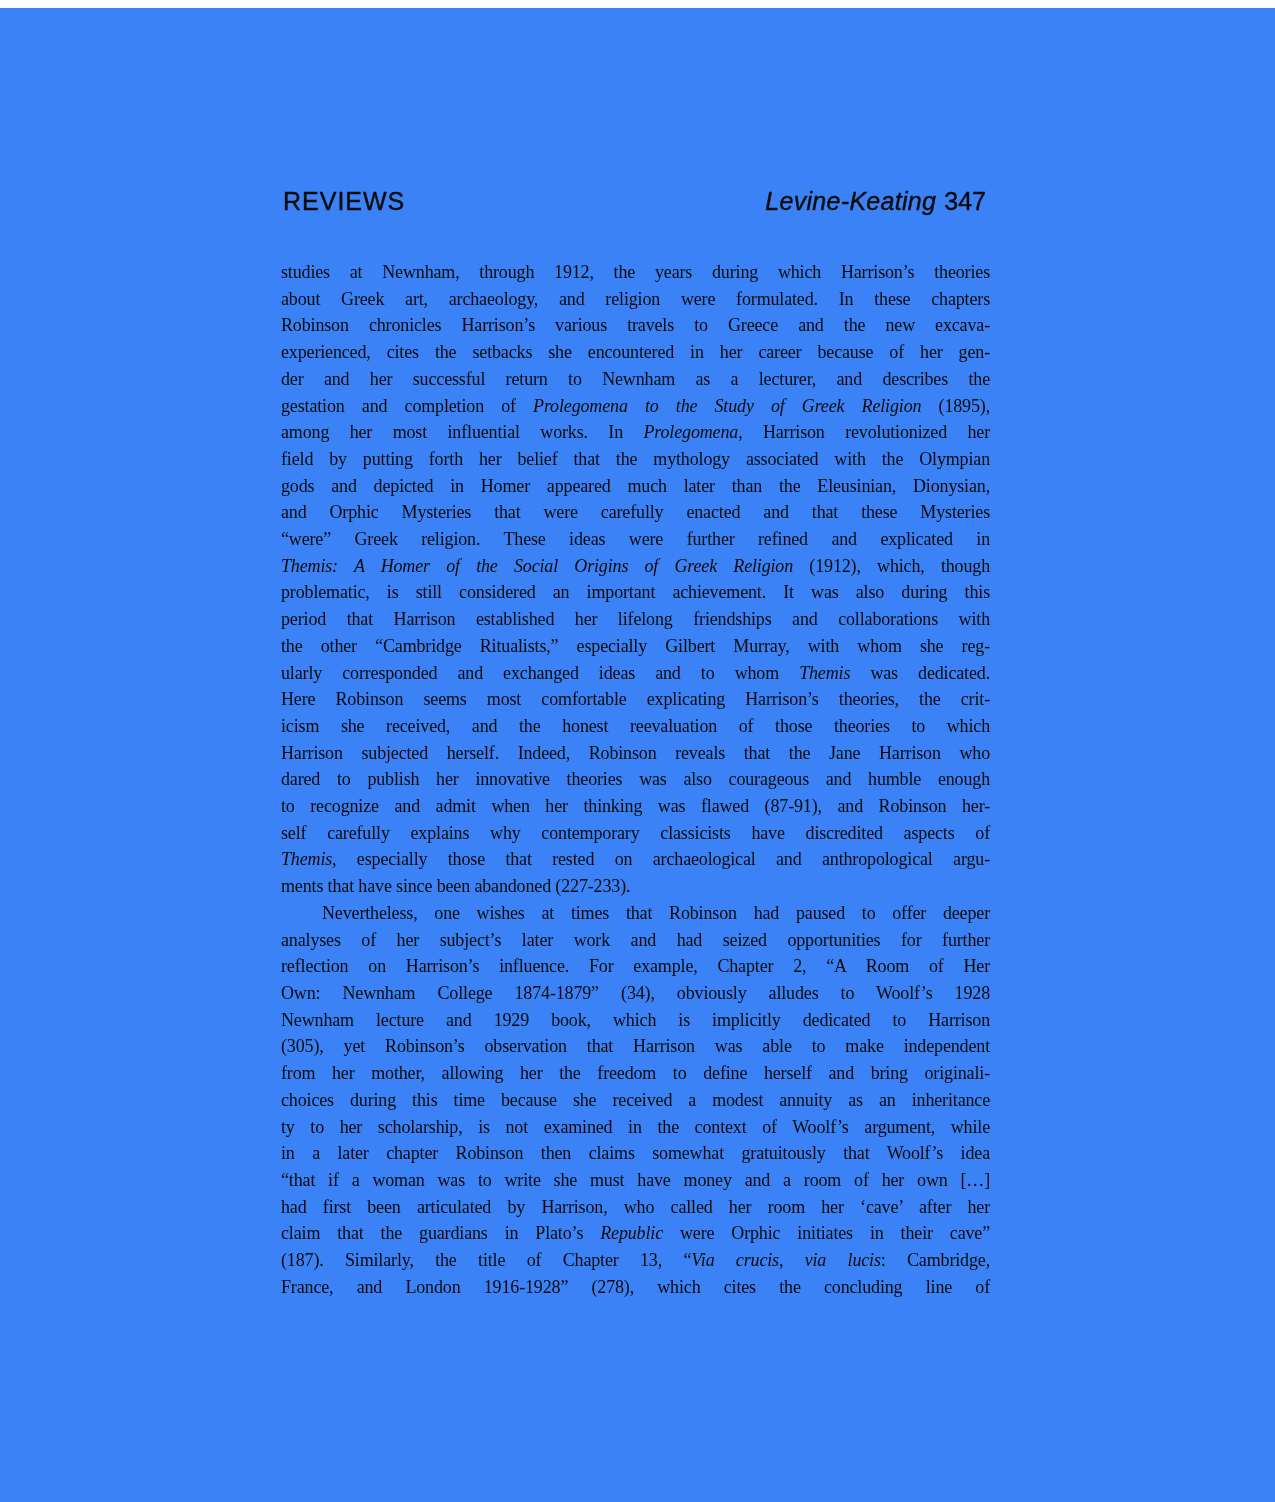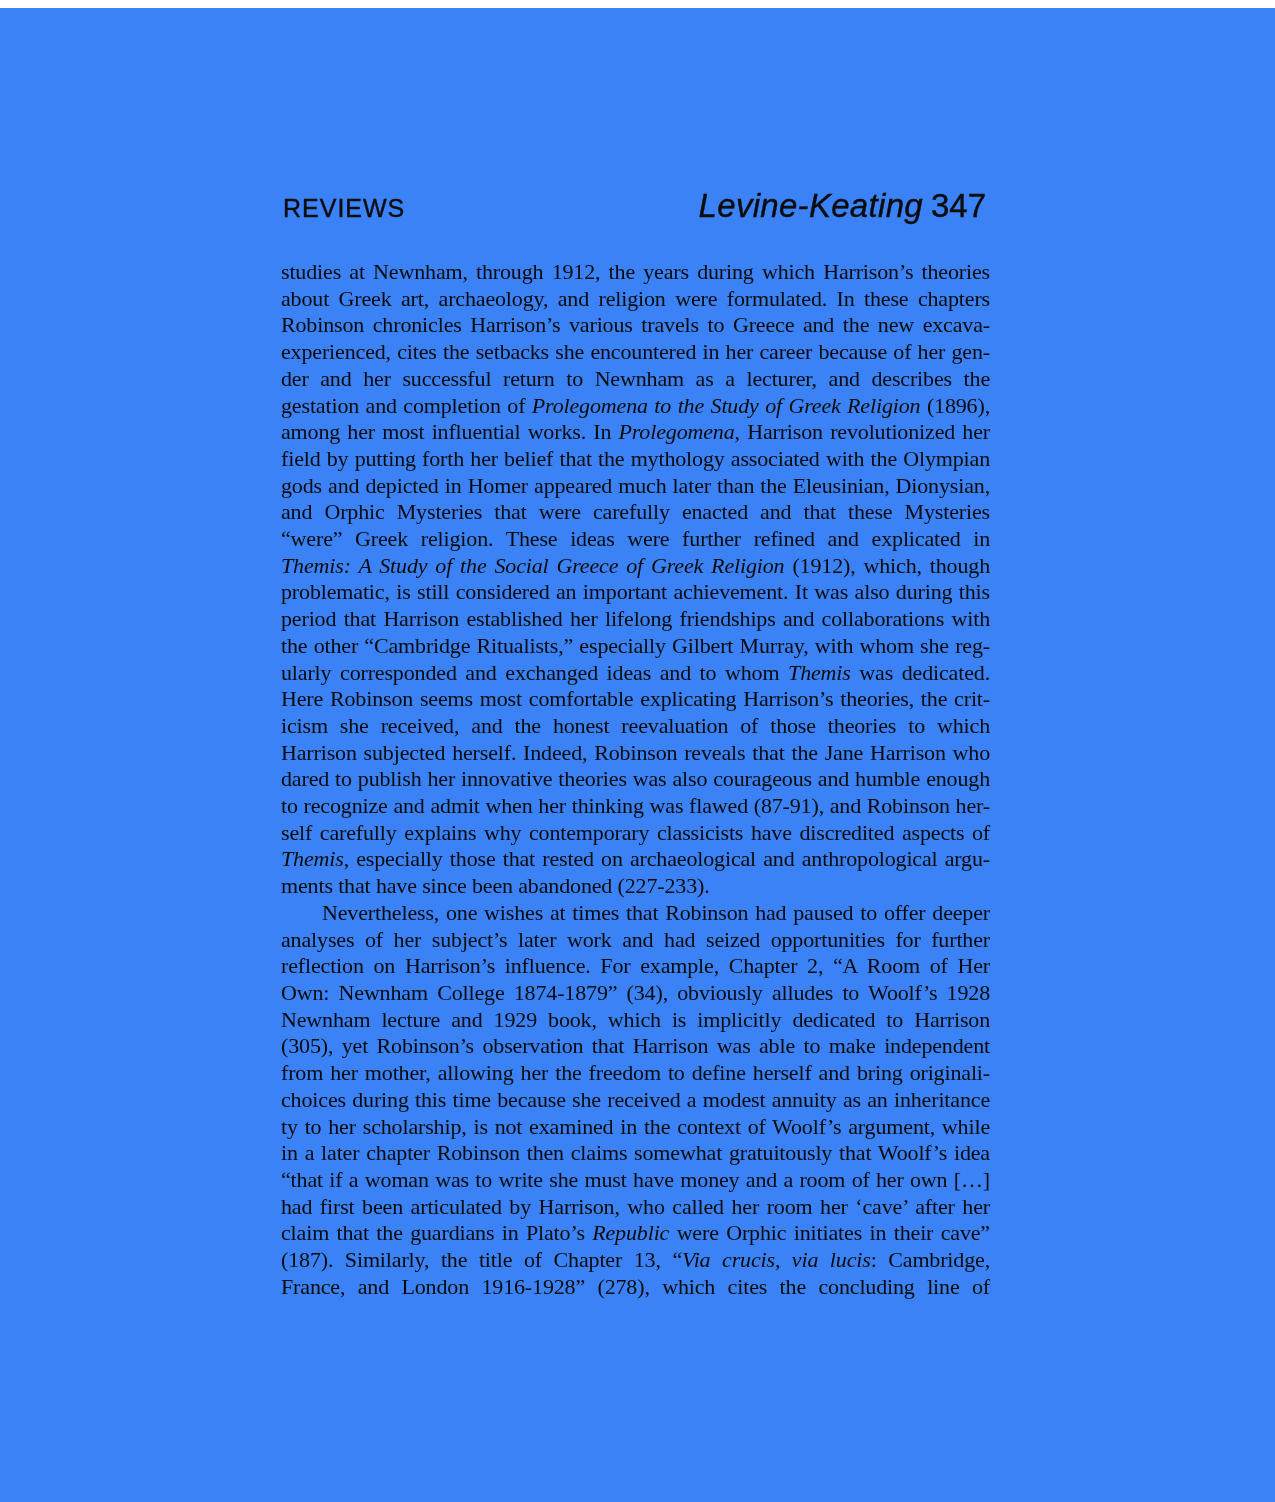--- a/index.html
+++ b/index.html
@@ -27,40 +27,40 @@
   .section-title {
     font-family: "Liberation Sans", sans-serif;
     font-size: 25px;
     line-height: 1;
     letter-spacing: 1px;
     color: #0c0c0c;
     -webkit-text-stroke: 0.4px #0c0c0c;
   }
   .running-head {
     font-family: "Liberation Sans", sans-serif;
-    font-size: 33px;
+    font-size: 25px;
     line-height: 1;
     color: #0c0c0c;
     -webkit-text-stroke: 0.4px #0c0c0c;
     white-space: nowrap;
   }
   .running-head i {
     font-style: italic;
     margin-right: 8px;
     letter-spacing: 0.3px;
   }
   .body-text {
     position: absolute;
     left: 281px;
     top: 251px;
     width: 709px;
   }
   .line {
     font-family: "Liberation Serif", serif;
-    font-size: 22px;
+    font-size: 18px;
     line-height: 26.7px;
     letter-spacing: -0.15px;
     color: #0b0b0b;
     text-align: justify;
     text-align-last: justify;
     white-space: nowrap;
   }
   .line i {
   }
   .line.end {
@@ -79,27 +79,27 @@
     <span class="running-head">
       <i>Levine-Keating</i><span>347</span>
     </span>
   </header>
   <main class="body-text">
       <div class="line"><span>studies at Newnham, through 1912, the years during which Harrison’s theories</span></div>
       <div class="line"><span>about Greek art, archaeology, and religion were formulated. In these chapters</span></div>
       <div class="line"><span>Robinson chronicles Harrison’s various travels to Greece and the new excava-</span></div>
       <div class="line"><span>experienced, cites the setbacks she encountered in her career because of her gen-</span></div>
       <div class="line"><span>der and her successful return to Newnham as a lecturer, and describes the</span></div>
-      <div class="line"><span>gestation and completion of </span><i>Prolegomena to the Study of Greek Religion</i><span> (1896),</span></div>
+      <div class="line"><span>gestation and completion of </span><i>Prolegomena to the Study of Greek Religion</i><span> (1895),</span></div>
       <div class="line"><span>among her most influential works. In </span><i>Prolegomena</i><span>, Harrison revolutionized her</span></div>
       <div class="line"><span>field by putting forth her belief that the mythology associated with the Olympian</span></div>
       <div class="line"><span>gods and depicted in Homer appeared much later than the Eleusinian, Dionysian,</span></div>
       <div class="line"><span>and Orphic Mysteries that were carefully enacted and that these Mysteries</span></div>
       <div class="line"><span>“were” Greek religion. These ideas were further refined and explicated in</span></div>
-      <div class="line"><i>Themis: A Study of the Social Greece of Greek Religion</i><span> (1912), which, though</span></div>
+      <div class="line"><i>Themis: A Homer of the Social Origins of Greek Religion</i><span> (1912), which, though</span></div>
       <div class="line"><span>problematic, is still considered an important achievement. It was also during this</span></div>
       <div class="line"><span>period that Harrison established her lifelong friendships and collaborations with</span></div>
       <div class="line"><span>the other “Cambridge Ritualists,” especially Gilbert Murray, with whom she reg-</span></div>
       <div class="line"><span>ularly corresponded and exchanged ideas and to whom </span><i>Themis</i><span> was dedicated.</span></div>
       <div class="line"><span>Here Robinson seems most comfortable explicating Harrison’s theories, the crit-</span></div>
       <div class="line"><span>icism she received, and the honest reevaluation of those theories to which</span></div>
       <div class="line"><span>Harrison subjected herself. Indeed, Robinson reveals that the Jane Harrison who</span></div>
       <div class="line"><span>dared to publish her innovative theories was also courageous and humble enough</span></div>
       <div class="line"><span>to recognize and admit when her thinking was flawed (87-91), and Robinson her-</span></div>
       <div class="line"><span>self carefully explains why contemporary classicists have discredited aspects of</span></div>

